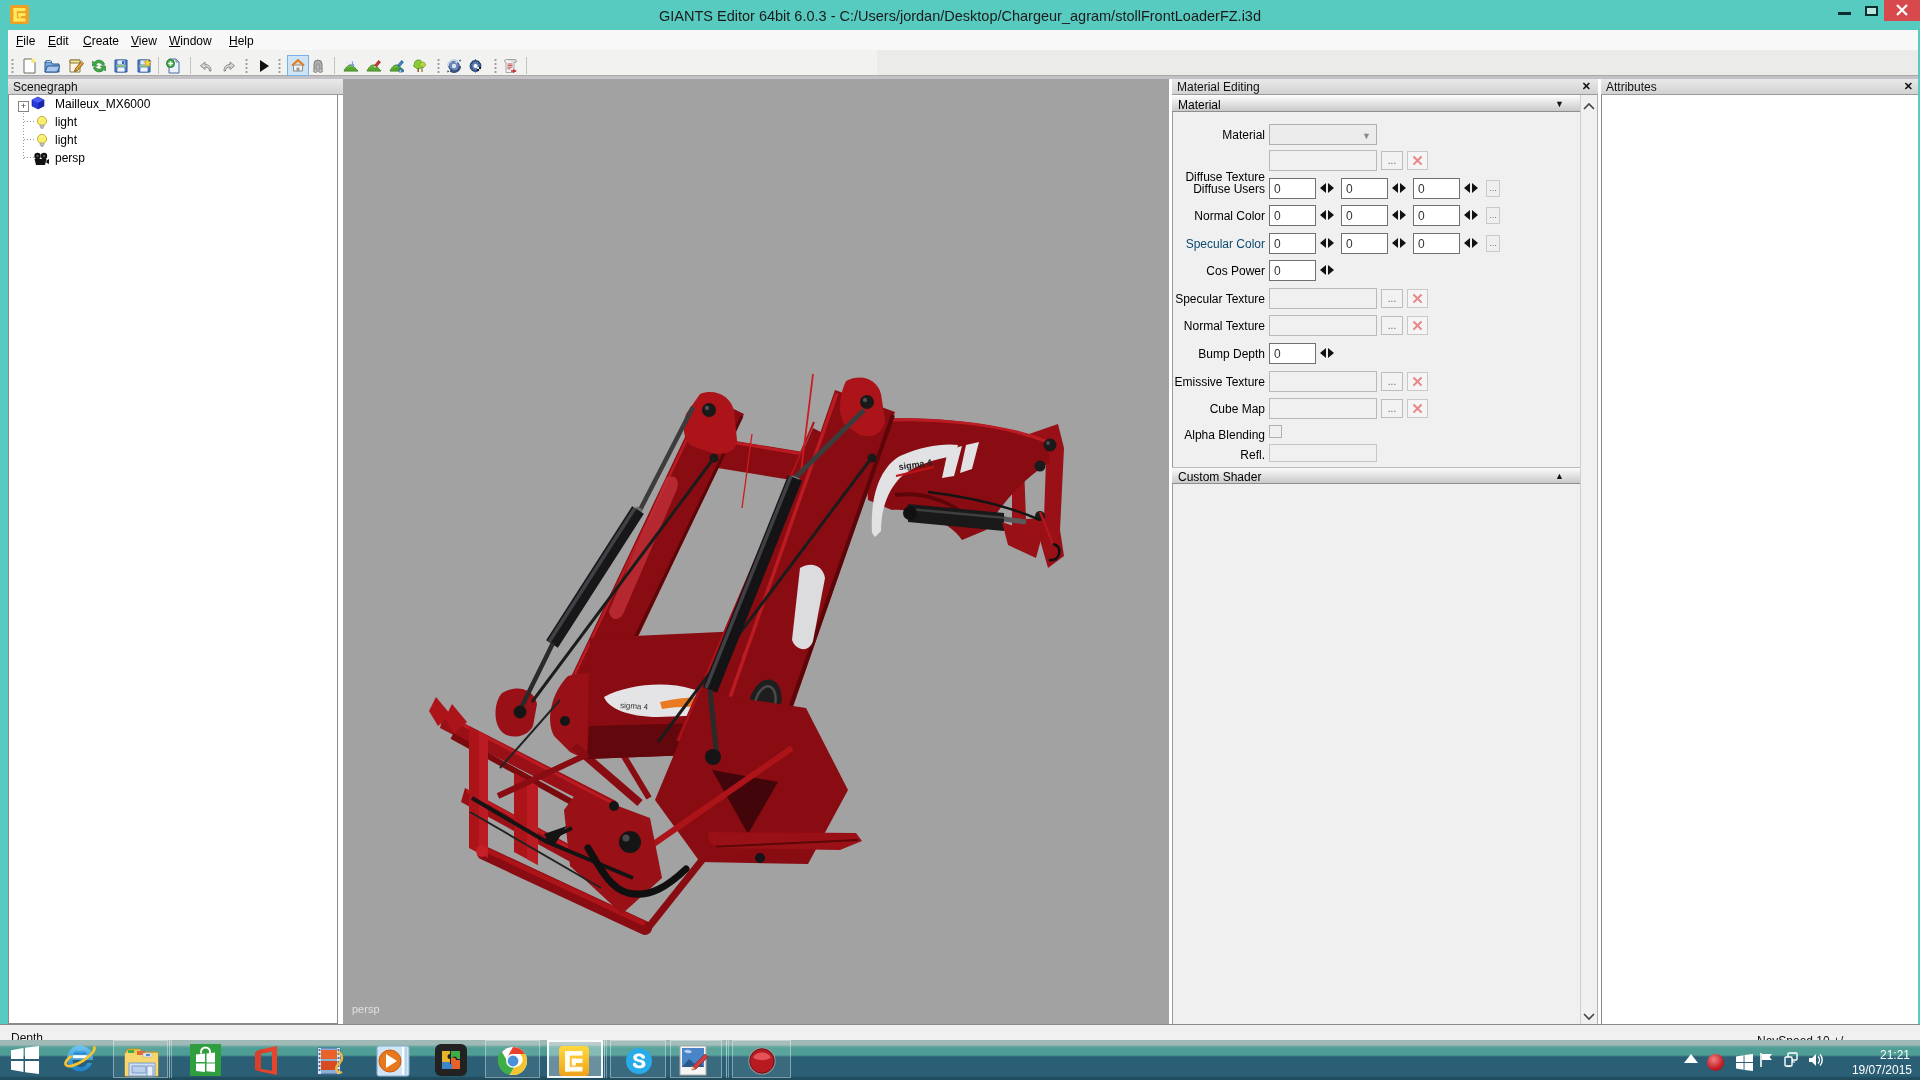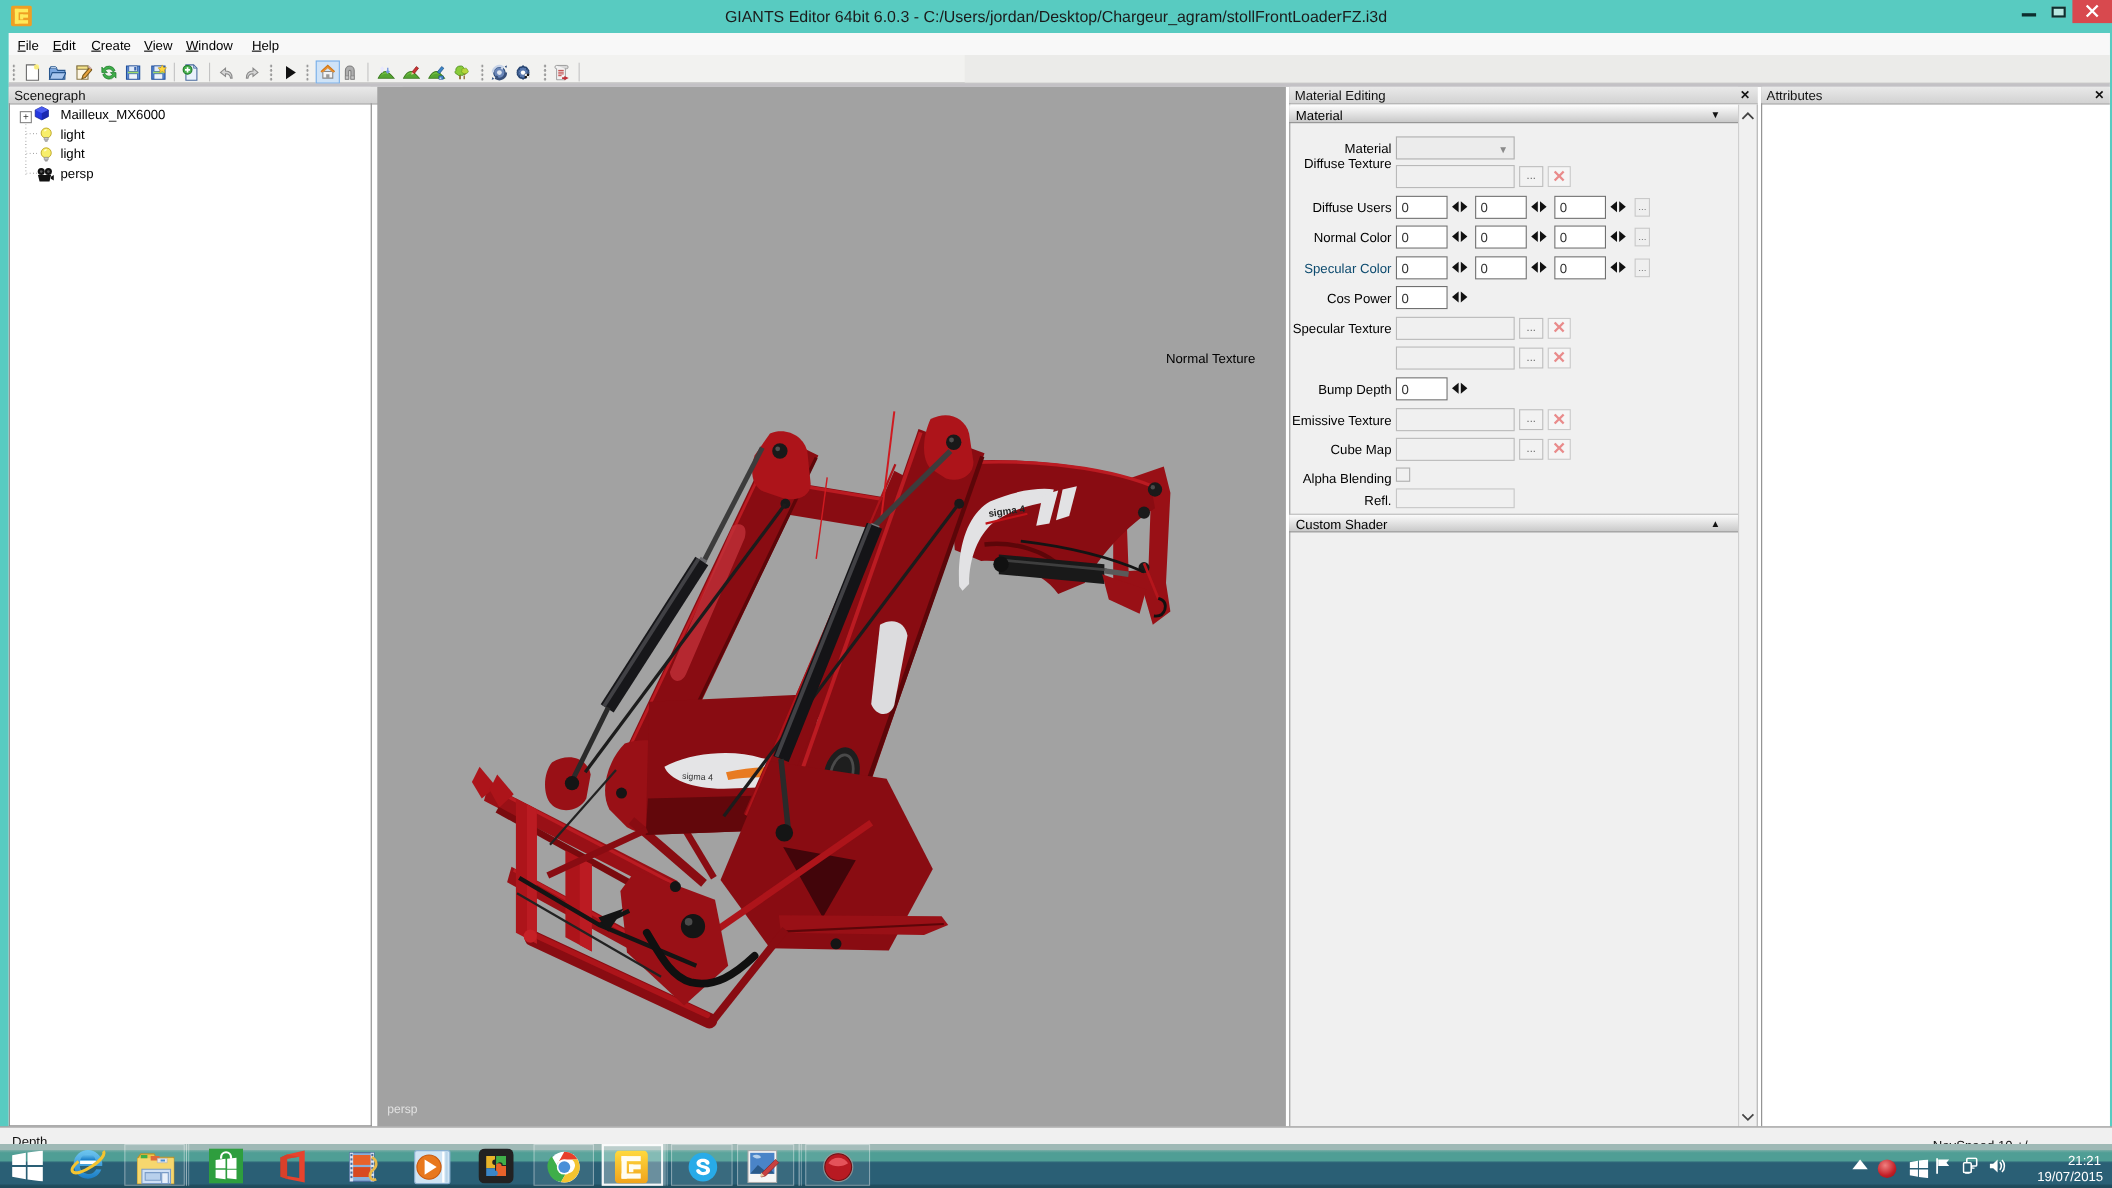--- a/index.html
+++ b/index.html
@@ -328,21 +328,21 @@
     <span class="t">Material Editing</span>
     <span class="x" style="right:7px;">✕</span>
   </div>
 <div class="abs" style="left:1172px;top:95px;width:408px;height:17px;background:linear-gradient(#fbfbfb,#c9c9c9);border-bottom:1px solid #8e8e8e;border-top:1px solid #fff;">
     <span style="position:absolute;left:6px;top:2px;font-size:12px;color:#000;">Material</span>
     <span style="position:absolute;right:16px;top:3px;font-size:9px;color:#111;">▼</span>
   </div>
 <div class="abs" style="left:1060px;top:128px;width:205px;text-align:right;font-size:12px;color:#000;">Material</div>
 <div class="abs" style="left:1269px;top:124px;width:108px;height:21px;background:#ececec;border:1px solid #afafaf;"></div>
 <div class="abs" style="left:1362px;top:131px;font-size:9px;color:#8a8a8a;">▼</div>
-<div class="abs" style="left:1060px;top:142px;width:205px;text-align:right;font-size:12px;color:#000;">Diffuse Texture</div>
+<div class="abs" style="left:1060px;top:170px;width:205px;text-align:right;font-size:12px;color:#000;">Diffuse Texture</div>
 <div class="abs" style="left:1269px;top:150px;width:108px;height:21px;background:#f0f0f0;border:1px solid #b9b9b9;"></div>
 <div class="abs" style="left:1381px;top:151px;width:22px;height:19px;background:#f2f2f2;border:1px solid #bdbdbd;font-size:10px;color:#666;text-align:center;line-height:17px;">...</div>
 <div class="abs" style="left:1407px;top:151px;width:21px;height:19px;background:#f5f5f5;border:1px solid #c9c9c9;color:#e98a8a;font-size:15px;font-weight:bold;text-align:center;line-height:17px;">✕</div>
 <div class="abs" style="left:1060px;top:182px;width:205px;text-align:right;font-size:12px;color:#000;">Diffuse Users</div>
 <div class="abs" style="left:1269px;top:178px;width:47px;height:21px;background:#fff;border:1px solid #707070;font-size:12px;color:#333;padding:3px 0 0 4px;">0</div>
 <div class="abs" style="left:1320px;top:183px;width:0;height:0;border-top:5px solid transparent;border-bottom:5px solid transparent;border-right:6px solid #111;"></div>
 <div class="abs" style="left:1328px;top:183px;width:0;height:0;border-top:5px solid transparent;border-bottom:5px solid transparent;border-left:6px solid #111;"></div>
 <div class="abs" style="left:1341px;top:178px;width:47px;height:21px;background:#fff;border:1px solid #707070;font-size:12px;color:#333;padding:3px 0 0 4px;">0</div>
 <div class="abs" style="left:1392px;top:183px;width:0;height:0;border-top:5px solid transparent;border-bottom:5px solid transparent;border-right:6px solid #111;"></div>
 <div class="abs" style="left:1400px;top:183px;width:0;height:0;border-top:5px solid transparent;border-bottom:5px solid transparent;border-left:6px solid #111;"></div>
@@ -373,21 +373,21 @@
 <div class="abs" style="left:1472px;top:238px;width:0;height:0;border-top:5px solid transparent;border-bottom:5px solid transparent;border-left:6px solid #111;"></div>
 <div class="abs" style="left:1486px;top:235px;width:14px;height:17px;background:#efefef;border:1px solid #c9c9c9;font-size:9px;color:#777;text-align:center;line-height:15px;">...</div>
 <div class="abs" style="left:1060px;top:264px;width:205px;text-align:right;font-size:12px;color:#000;">Cos Power</div>
 <div class="abs" style="left:1269px;top:260px;width:47px;height:21px;background:#fff;border:1px solid #707070;font-size:12px;color:#333;padding:3px 0 0 4px;">0</div>
 <div class="abs" style="left:1320px;top:265px;width:0;height:0;border-top:5px solid transparent;border-bottom:5px solid transparent;border-right:6px solid #111;"></div>
 <div class="abs" style="left:1328px;top:265px;width:0;height:0;border-top:5px solid transparent;border-bottom:5px solid transparent;border-left:6px solid #111;"></div>
 <div class="abs" style="left:1060px;top:292px;width:205px;text-align:right;font-size:12px;color:#000;">Specular Texture</div>
 <div class="abs" style="left:1269px;top:288px;width:108px;height:21px;background:#f0f0f0;border:1px solid #b9b9b9;"></div>
 <div class="abs" style="left:1381px;top:289px;width:22px;height:19px;background:#f2f2f2;border:1px solid #bdbdbd;font-size:10px;color:#666;text-align:center;line-height:17px;">...</div>
 <div class="abs" style="left:1407px;top:289px;width:21px;height:19px;background:#f5f5f5;border:1px solid #c9c9c9;color:#e98a8a;font-size:15px;font-weight:bold;text-align:center;line-height:17px;">✕</div>
-<div class="abs" style="left:1060px;top:319px;width:205px;font-size:12px;color:#000;">Normal Texture</div>
+<div class="abs" style="left:1060px;top:319px;width:205px;text-align:right;font-size:12px;color:#000;">Normal Texture</div>
 <div class="abs" style="left:1269px;top:315px;width:108px;height:21px;background:#f0f0f0;border:1px solid #b9b9b9;"></div>
 <div class="abs" style="left:1381px;top:316px;width:22px;height:19px;background:#f2f2f2;border:1px solid #bdbdbd;font-size:10px;color:#666;text-align:center;line-height:17px;">...</div>
 <div class="abs" style="left:1407px;top:316px;width:21px;height:19px;background:#f5f5f5;border:1px solid #c9c9c9;color:#e98a8a;font-size:15px;font-weight:bold;text-align:center;line-height:17px;">✕</div>
 <div class="abs" style="left:1060px;top:347px;width:205px;text-align:right;font-size:12px;color:#000;">Bump Depth</div>
 <div class="abs" style="left:1269px;top:343px;width:47px;height:21px;background:#fff;border:1px solid #707070;font-size:12px;color:#333;padding:3px 0 0 4px;">0</div>
 <div class="abs" style="left:1320px;top:348px;width:0;height:0;border-top:5px solid transparent;border-bottom:5px solid transparent;border-right:6px solid #111;"></div>
 <div class="abs" style="left:1328px;top:348px;width:0;height:0;border-top:5px solid transparent;border-bottom:5px solid transparent;border-left:6px solid #111;"></div>
 <div class="abs" style="left:1060px;top:375px;width:205px;text-align:right;font-size:12px;color:#000;">Emissive Texture</div>
 <div class="abs" style="left:1269px;top:371px;width:108px;height:21px;background:#f0f0f0;border:1px solid #b9b9b9;"></div>
 <div class="abs" style="left:1381px;top:372px;width:22px;height:19px;background:#f2f2f2;border:1px solid #bdbdbd;font-size:10px;color:#666;text-align:center;line-height:17px;">...</div>

